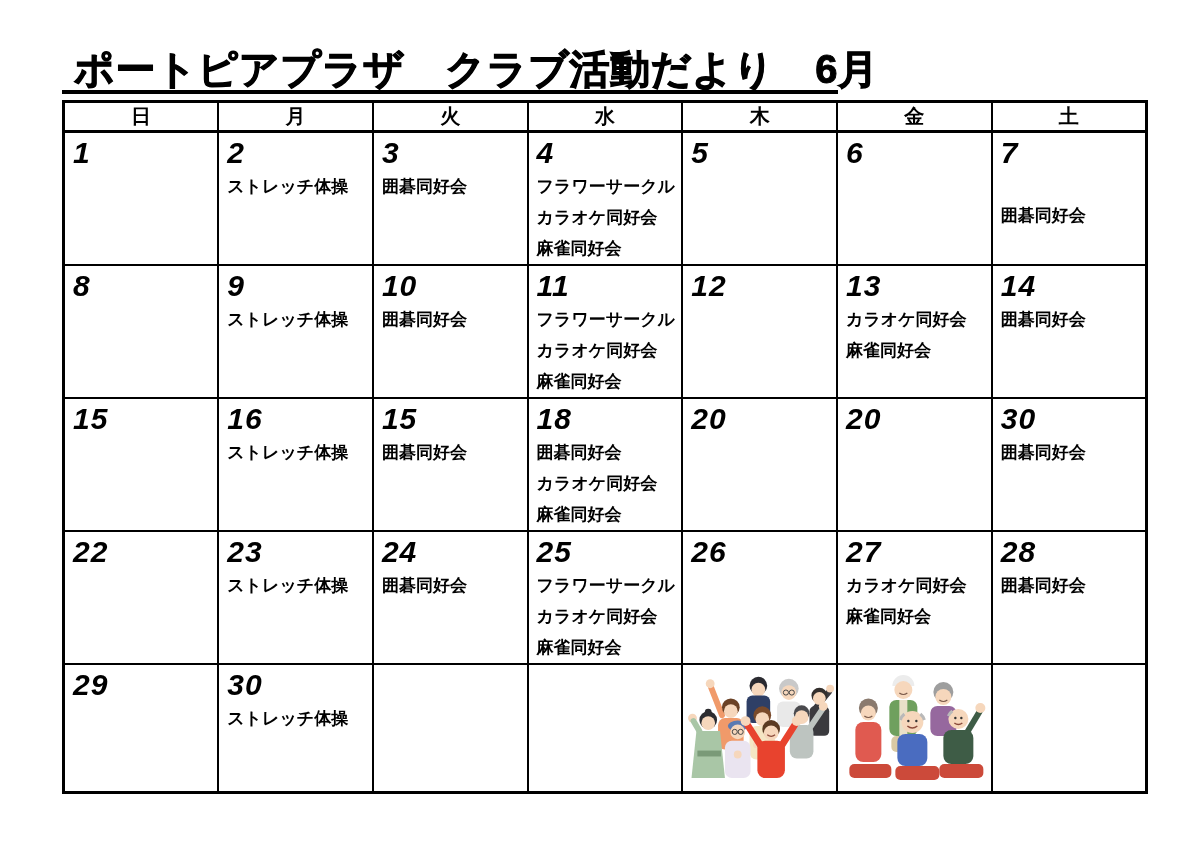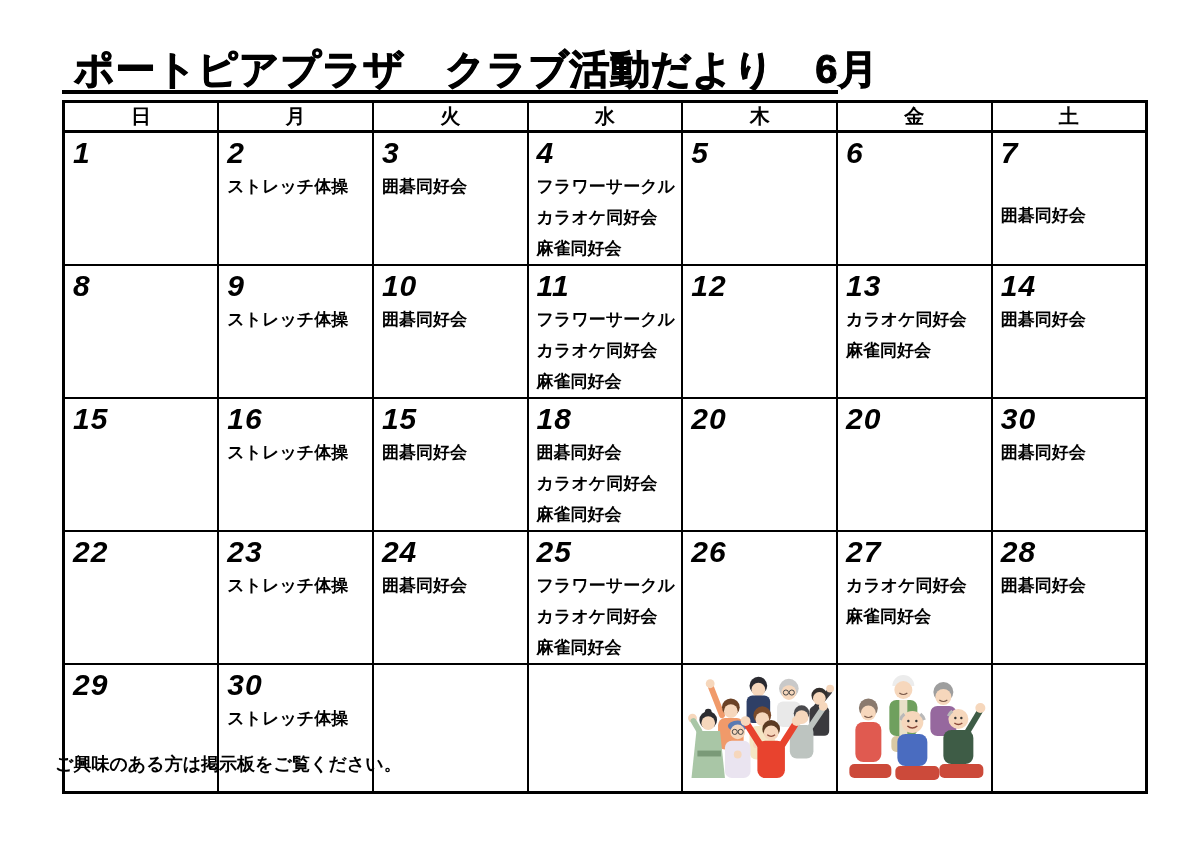--- a/index.html
+++ b/index.html
@@ -296,15 +296,14 @@
               <circle cx="122" cy="52" r="1.2" fill="#333"></circle>
     <path d="M115,57 q4,3 8,0" stroke="#8a4a3a" stroke-width="1.4" fill="none"></path>
     <rect x="104" y="64" width="30" height="34" rx="8" fill="#3e5c46"></rect>
   </svg>
 </td>
           <td></td>
         </tr>
       </tbody>
   </table>
 
-  <div class="footer">ご興味のある方は掲示板をご覧ください。</div>
 
 </div>
 
 </body></html>

